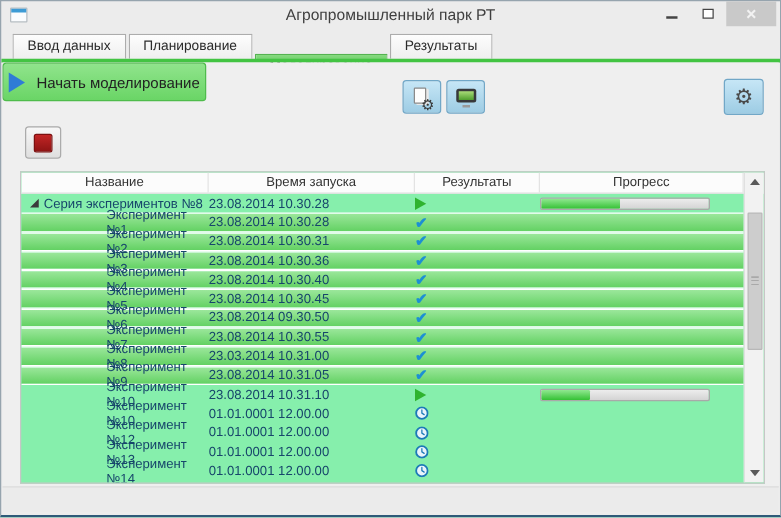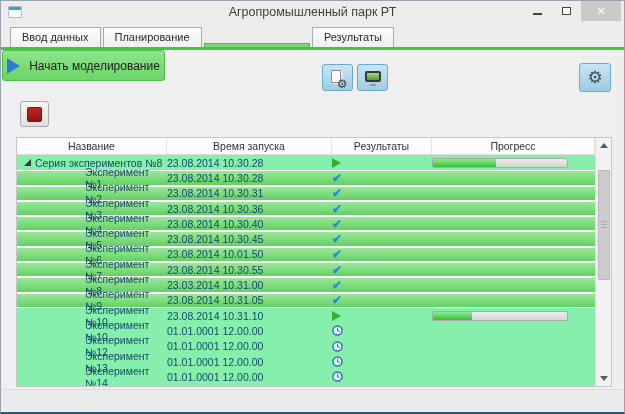--- a/index.html
+++ b/index.html
@@ -291,21 +291,21 @@
     </div>
   </div>
           <div class="grow experiment green" data-state="done">
     <div class="cell c-name">
       <div class="name-inner">
 
         <span class="rname">Эксперимент №6</span>
       </div>
     </div>
     <div class="cell c-time">
-              <span class="rtime">23.08.2014 10.01.50</span>
+              <span class="rtime">23.08.2014 09.30.50</span>
             </div>
     <div class="cell c-state">
 
       <span class="st st-check">✔</span>
 
     </div>
     <div class="cell c-prog">
       
     </div>
   </div>

